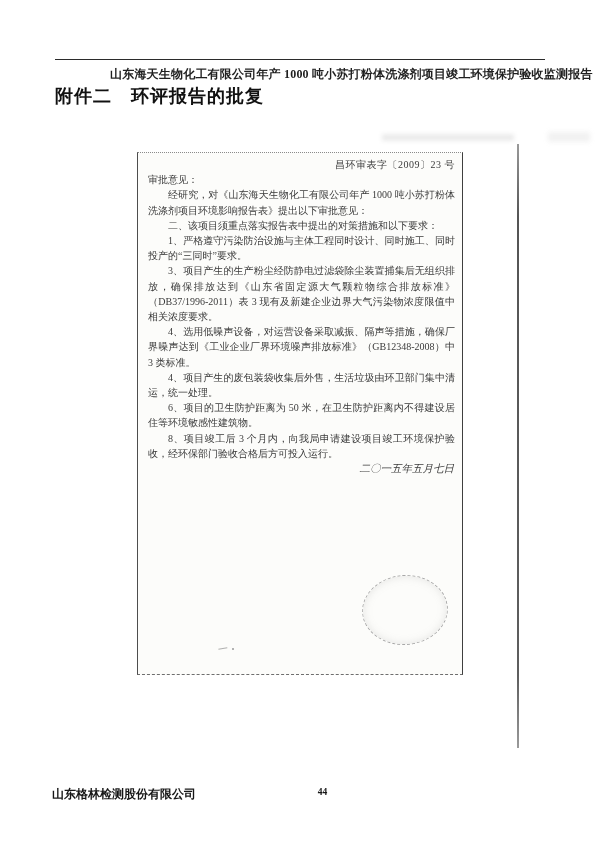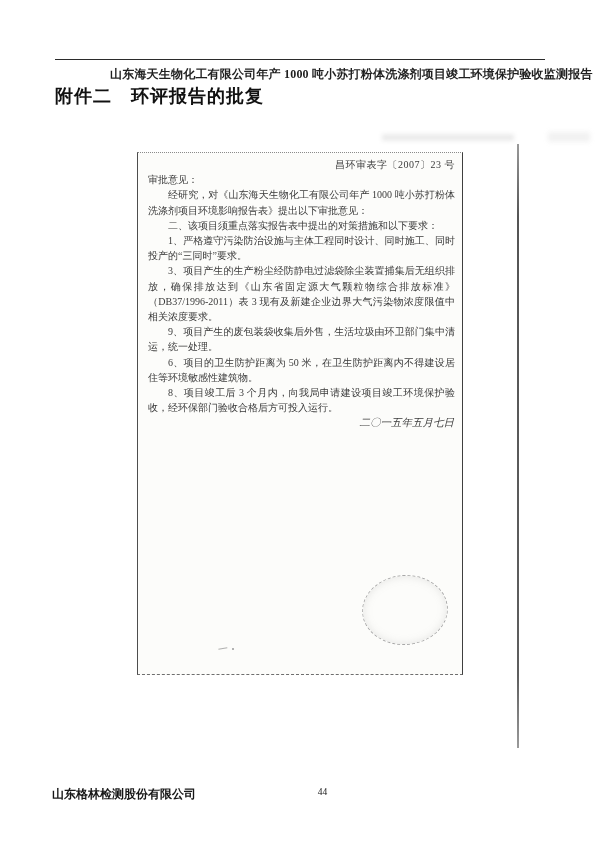--- a/index.html
+++ b/index.html
@@ -73,21 +73,21 @@
     position:absolute;left:428px;top:4px;width:42px;height:10px;
     background:#c2c2c2;opacity:0.22;filter:blur(2.5px);
   }
   
   .page-footer{position:absolute;left:0;right:0;top:786px;height:16px;}
   .footer-company{
     position:absolute;left:52px;top:0;font-size:12px;font-weight:bold;color:#161616;
   }
   .footer-page-number{
     position:absolute;left:0;right:0;top:1px;text-align:center;
-    font-size:9.5px;font-weight:normal;color:#161616;padding-left:45px;
+    font-size:9.5px;font-weight:bold;color:#161616;padding-left:45px;
   }
 </style>
 </head>
 <body>
 
 <div>
 
   <div class="report-header">山东海天生物化工有限公司年产 1000 吨小苏打粉体洗涤剂项目竣工环境保护验收监测报告</div>
 
   <div class="header-rule"></div>
@@ -100,27 +100,28 @@
     <div class="scan-smudge-corner"></div>
 
     <div class="approval-box"></div>
     <div class="page-edge-line"></div>
 
     <div class="official-seal"></div>
     <div class="scan-artifact"></div>
     <div class="scan-artifact-dot"></div>
 
     <div class="scan-text">
-      <p class="doc-number">昌环审表字〔2007〕23 号</p>
+      <p class="doc-number">昌环审表字〔2009〕23 号</p>
       <p class="no-indent">审批意见：</p>
       <p>经研究，对《山东海天生物化工有限公司年产 1000 吨小苏打粉体洗涤剂项目环境影响报告表》提出以下审批意见：</p>
       <p>二、该项目须重点落实报告表中提出的对策措施和以下要求：</p>
       <p>1、严格遵守污染防治设施与主体工程同时设计、同时施工、同时投产的“三同时”要求。</p>
       <p>3、项目产生的生产粉尘经防静电过滤袋除尘装置捕集后无组织排放，确保排放达到《山东省固定源大气颗粒物综合排放标准》（DB37/1996-2011）表 3 现有及新建企业边界大气污染物浓度限值中相关浓度要求。</p>
-      <p>9、项目产生的废包装袋收集后外售，生活垃圾由环卫部门集中清运，统一处理。</p>
+      <p>4、选用低噪声设备，对运营设备采取减振、隔声等措施，确保厂界噪声达到《工业企业厂界环境噪声排放标准》（GB12348-2008）中 3 类标准。</p>
+      <p>4、项目产生的废包装袋收集后外售，生活垃圾由环卫部门集中清运，统一处理。</p>
       <p>6、项目的卫生防护距离为 50 米，在卫生防护距离内不得建设居住等环境敏感性建筑物。</p>
       <p>8、项目竣工后 3 个月内，向我局申请建设项目竣工环境保护验收，经环保部门验收合格后方可投入运行。</p>
       <p class="approval-date">二〇一五年五月七日</p>
     </div>
   </div>
 
   <div class="page-footer">
     <span class="footer-company">山东格林检测股份有限公司</span>
     <span class="footer-page-number">44</span>
   </div>

